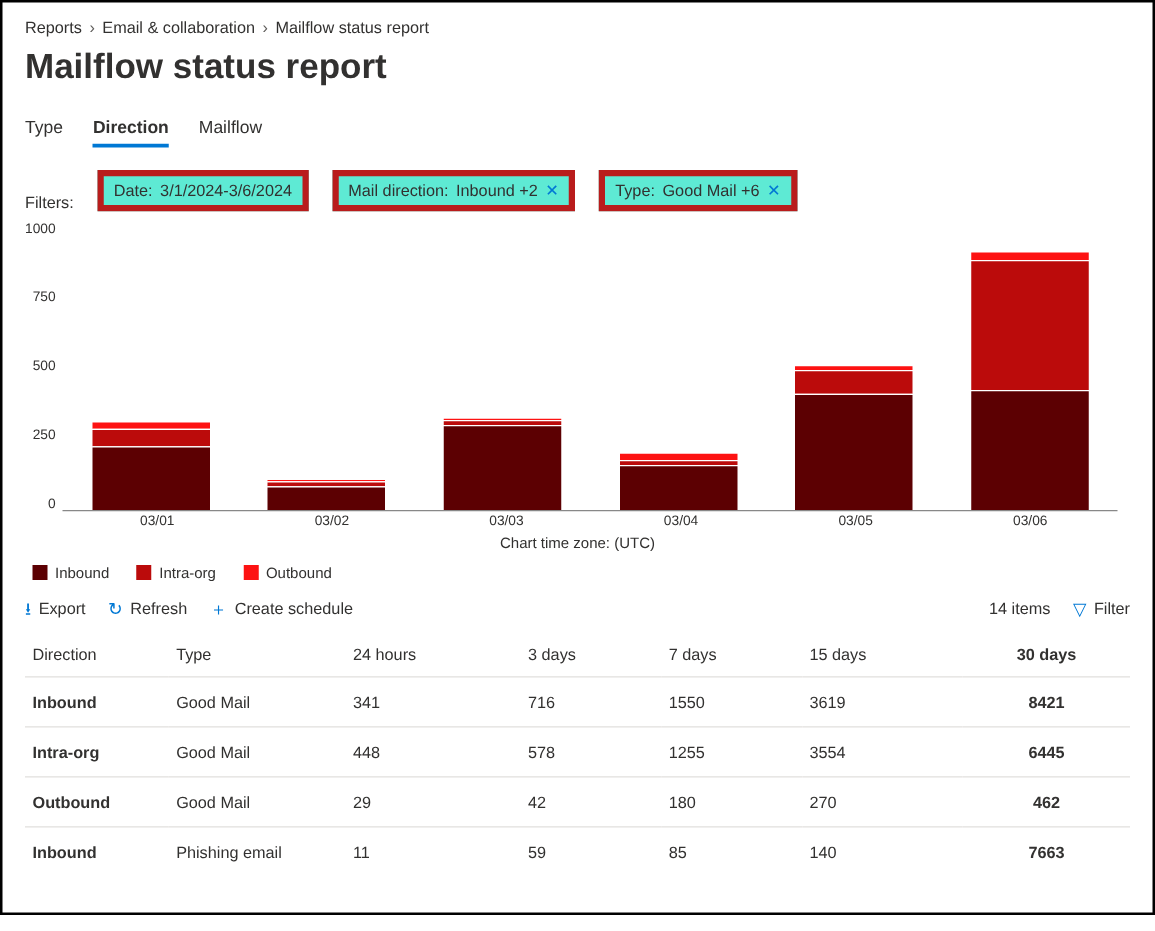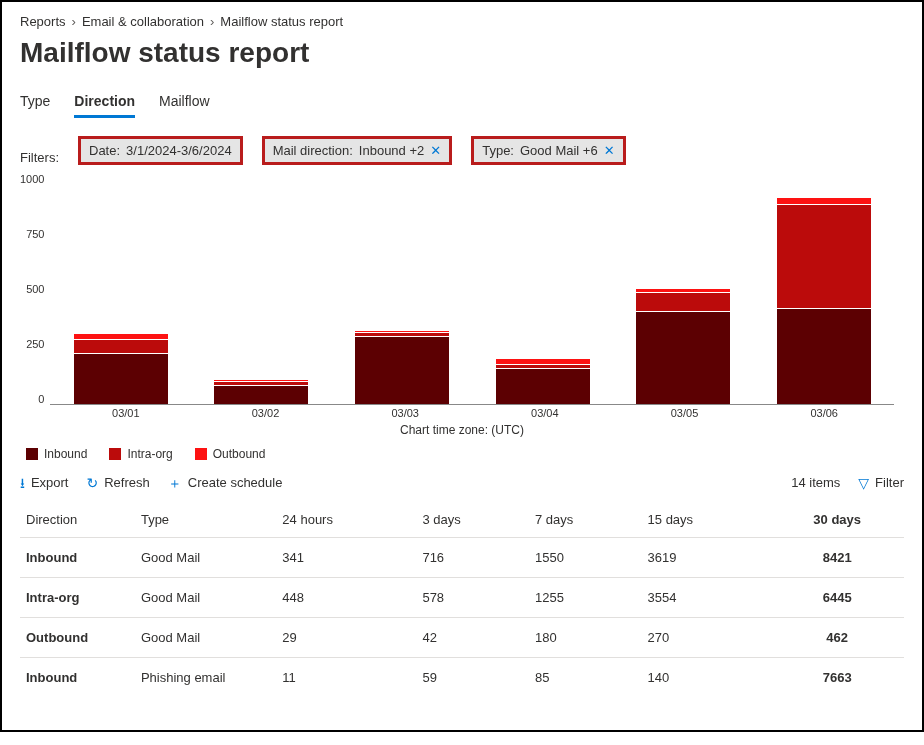--- a/index.html
+++ b/index.html
@@ -6,21 +6,21 @@
   body { margin: 0; font-family: "Segoe UI", -apple-system, Arial, sans-serif; background: #fff; color: #323130; }
   .frame { border: 2px solid #000; width: 924px; height: 732px; padding: 12px 18px 0 18px; overflow: hidden; }
   .breadcrumb { font-size: 13px; color: #323130; display: flex; align-items: center; gap: 6px; margin-bottom: 8px; }
   .breadcrumb .sep { color: #605e5c; }
   .page-title { font-size: 28px; font-weight: 700; margin: 6px 0 18px 0; }
   .tabs { display: flex; gap: 24px; border-bottom: none; margin-bottom: 18px; font-size: 14px; }
   .tab { padding: 6px 0; cursor: pointer; color: #323130; }
   .tab.active { font-weight: 600; border-bottom: 3px solid #0078d4; }
   .filters { display: flex; align-items: flex-end; gap: 19px; margin-bottom: 8px; font-size: 13px; }
   .filters-label { color: #323130; }
-  .pill { background: #e5e5e5; border: 3px solid #b91c1c; padding: 4px 8px; display: inline-flex; align-items: center; gap: 6px; font-size: 13px; color: #323130; }
+  .pill { background: #5eead4; border: 5px solid #b91c1c; padding: 4px 8px; display: inline-flex; align-items: center; gap: 6px; font-size: 13px; color: #323130; }
   .pill .xicon { color: #0078d4; font-size: 13px; line-height: 1; }
 
   .chart-wrap { display: flex; margin-top: 2px; align-items: center; }
   .y-axis { display: flex; flex-direction: column; justify-content: space-between; align-items: flex-end; height: 232px; font-size: 11px; color: #323130; padding-right: 6px; padding-bottom: 0; }
   .plot { position: relative; flex: 1; height: 232px; border-bottom: 1px solid #888; margin-right: 10px; }
   .bars { display: flex; height: 100%; align-items: flex-end; }
   .bar-slot { flex: 1; display: flex; justify-content: center; align-items: flex-end; height: 100%; }
   .bar { width: 94px; display: flex; flex-direction: column-reverse; }
   .seg { width: 100%; }
   .seg.inbound { background: #5c0002; }

